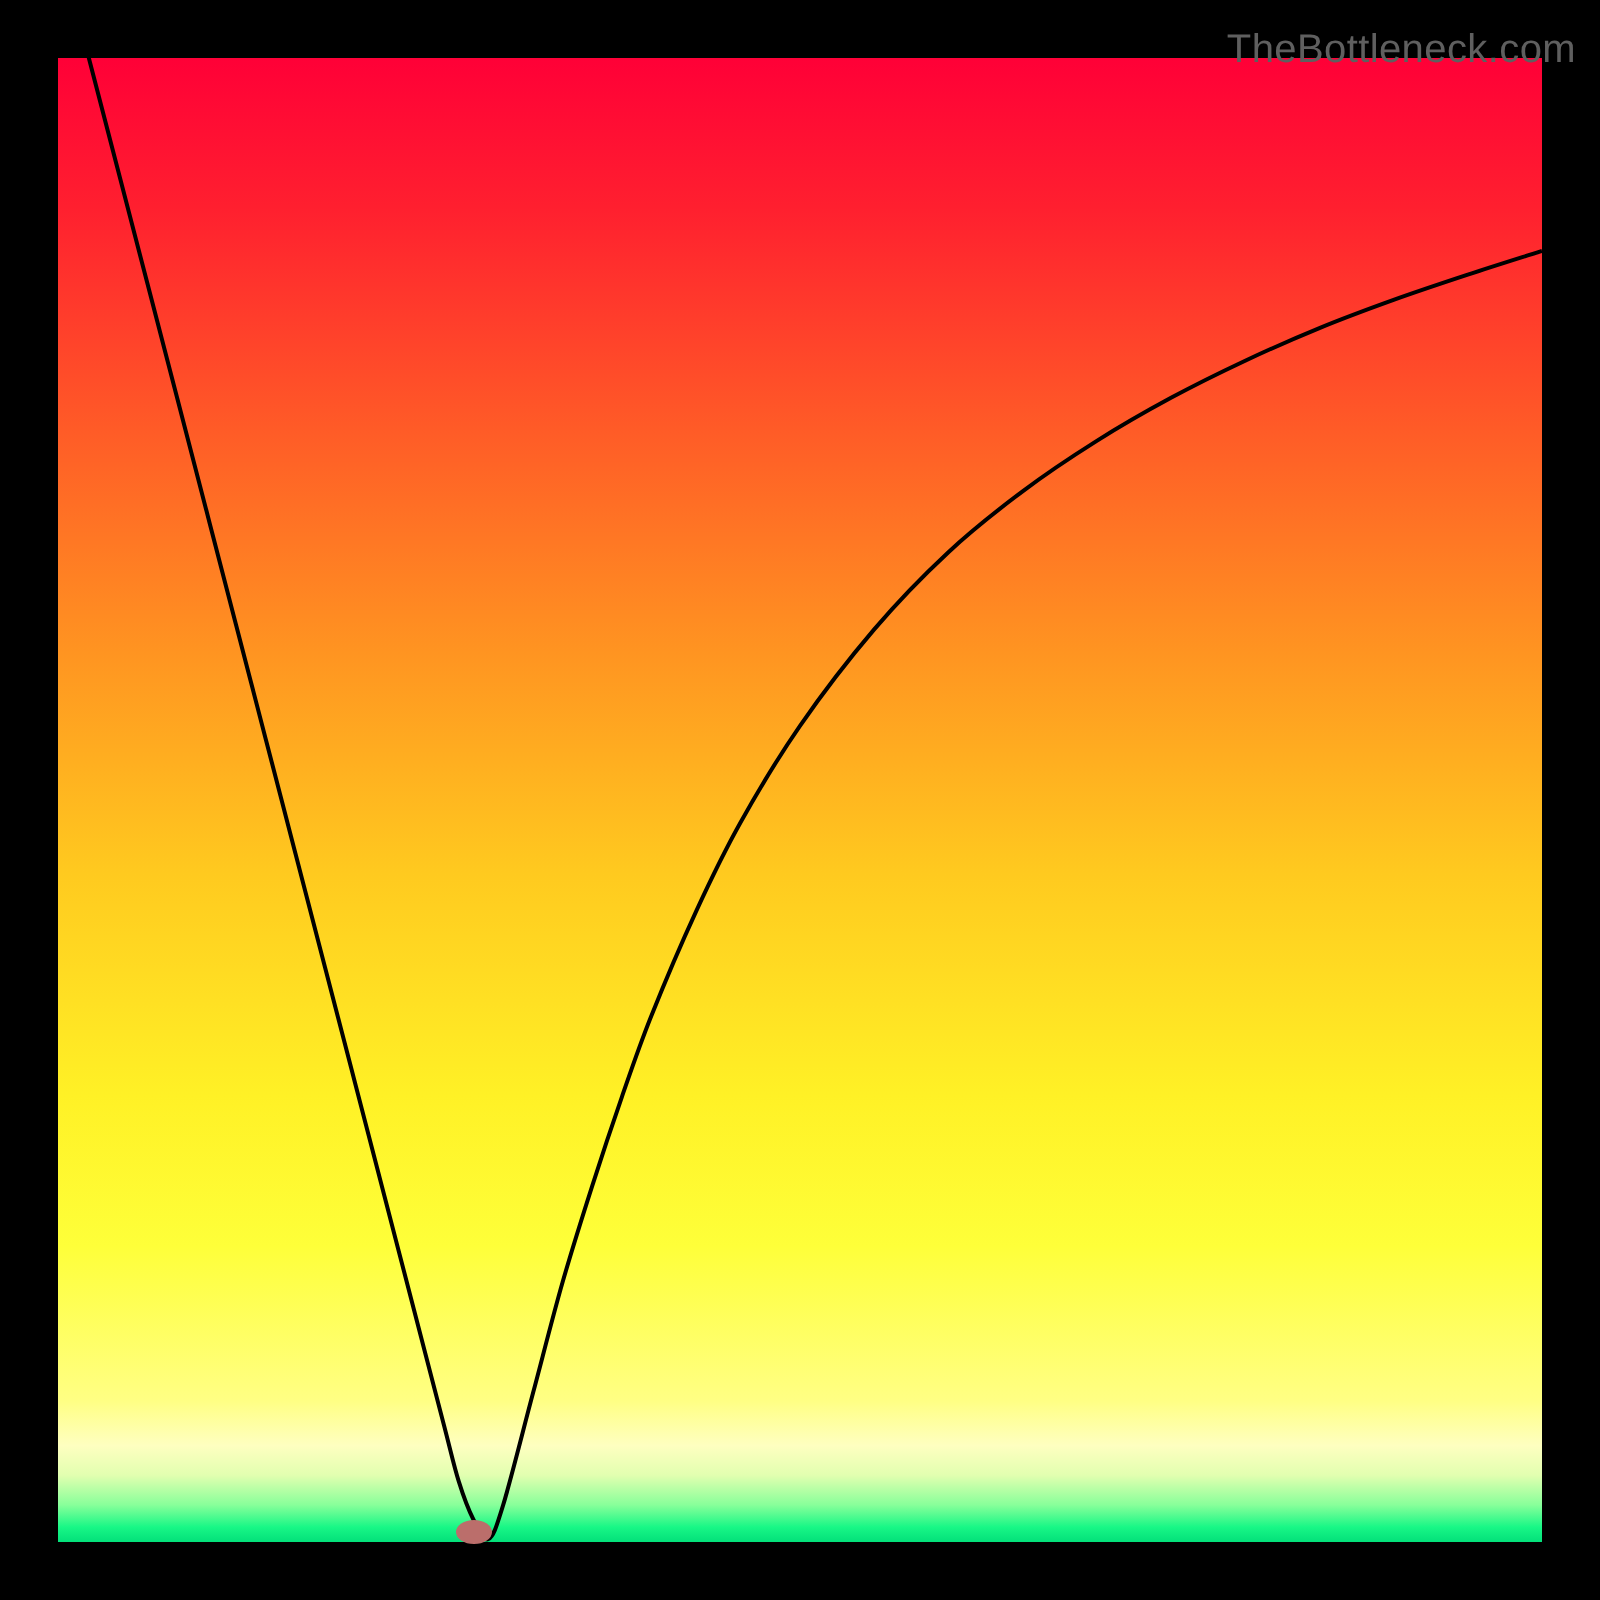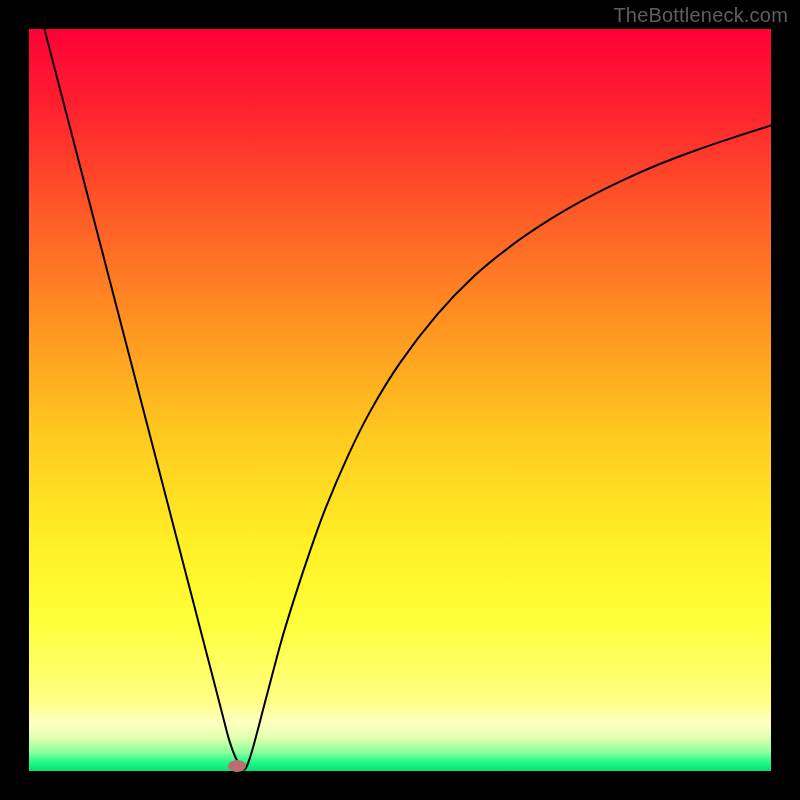--- a/index.html
+++ b/index.html
@@ -12,21 +12,21 @@
     font-family: Arial, Helvetica, sans-serif;
   }
   .frame {
     position: relative;
     width: 800px;
     height: 800px;
     background: #000;
   }
   .watermark {
     position: absolute;
-    top: 4px;
+    top: 14px;
     right: 12px;
     color: #5f5f5f;
     font-size: 20px;
     letter-spacing: 0.2px;
     z-index: 5;
   }
   .plot-wrap {
     position: absolute;
     left: 29px;
     top: 29px;

